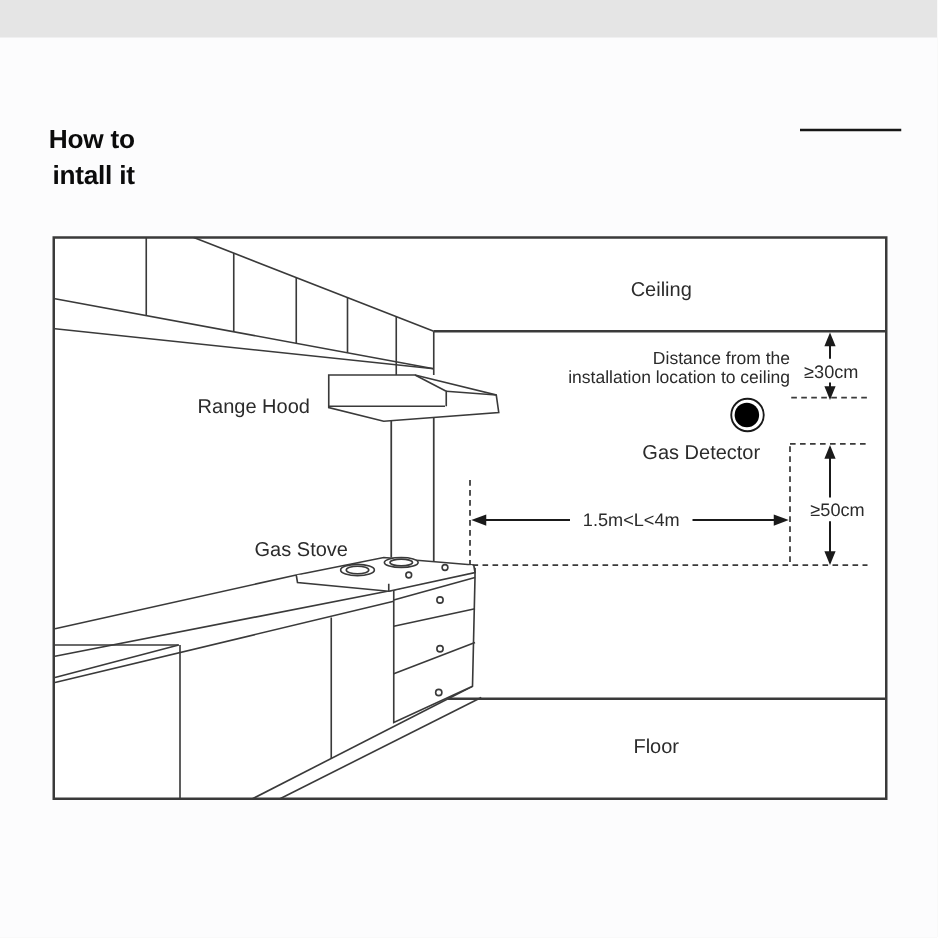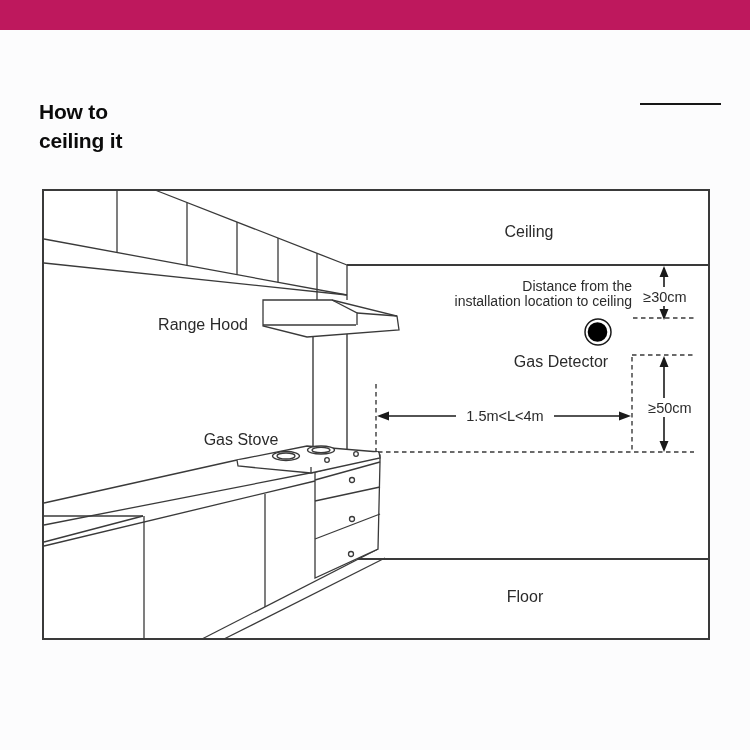--- a/index.html
+++ b/index.html
@@ -1,21 +1,22 @@
 <!DOCTYPE html>
 <html><head>
 <meta charset="utf-8">
 <style>
   html,body{margin:0;padding:0;background:#ffffff;}
   .page{
     position:relative;
     width:750px;height:750px;
-    background:#be185d;
+    background:#e5e5e5;
     font-family:"Liberation Sans", sans-serif;
     overflow:hidden;
+    text-align:right;
   }
   .subtle-band{
     position:absolute;left:0;top:30px;width:750px;height:720px;
     background:#fcfcfd;
   }
   .title{
     position:absolute;left:39px;top:97px;
     font-size:21px;font-weight:700;line-height:29px;
     color:#0b0b0b;letter-spacing:-0.2px;margin:0;
   }
@@ -29,21 +30,21 @@
   .meas{font-size:14.5px;}
   .note{font-size:14px;}
 </style>
 </head>
 <body>
 
 <div class="page">
   <div class="subtle-band"></div>
 
   <h1 class="title"><span>How to</span><br>
-    <span>ceiling it</span>
+    <span>intall it</span>
   </h1>
 
   <div class="top-right-rule"></div>
 
   <svg width="750" height="750" viewBox="0 0 750 750">
 
     <rect x="43" y="190" width="666" height="449" fill="#ffffff" stroke="#3a3a3a" stroke-width="2"></rect>
 
     <g stroke="#3a3a3a" stroke-width="1.3" fill="none">
       <path d="M155,190 L347,265"></path>

